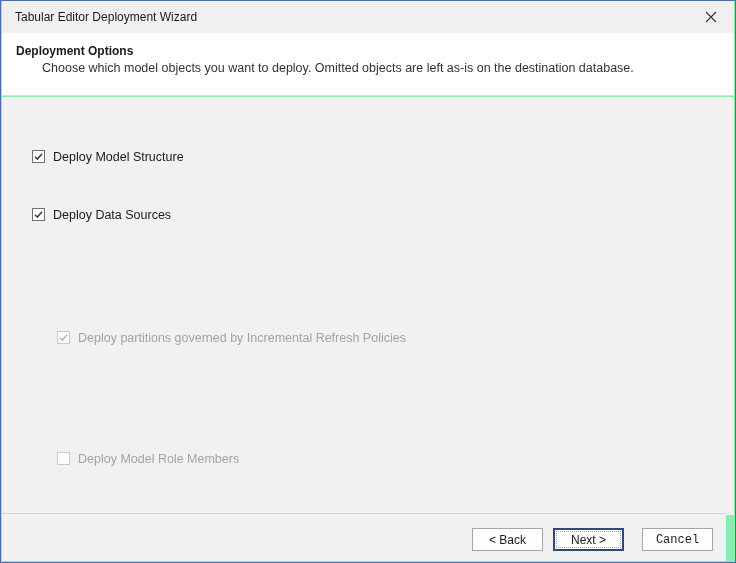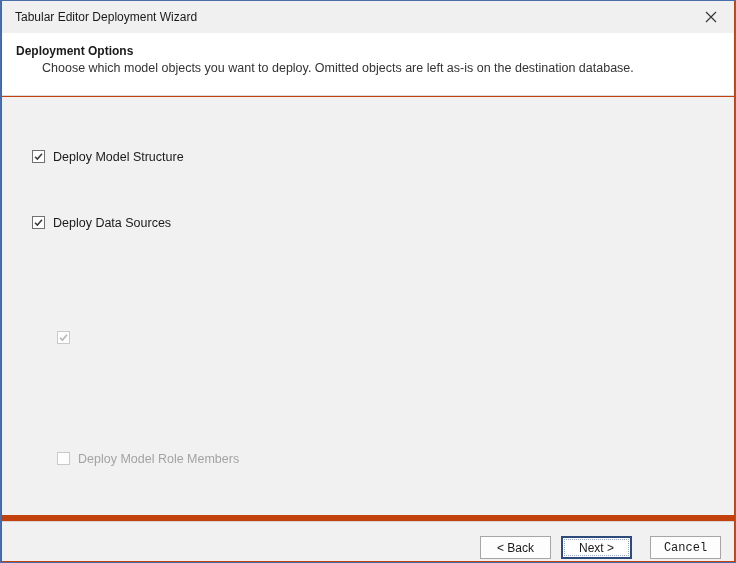--- a/index.html
+++ b/index.html
@@ -8,21 +8,21 @@
     font-family: "Liberation Sans", "DejaVu Sans", sans-serif;
     font-size: 12px;
     color: #1a1a1a;
     background: #fff;
   }
   .window {
     position: relative;
     width: 736px;
     height: 563px;
     border: 1px solid #4a6ea9;
-    background: #c2410c;
+    background: #86efac;
     overflow: hidden;
   }
   
   .titlebar {
     position: absolute;
     left: 1px; right: 1px; top: 0;
     height: 32px;
     background: #f0f0f0;
     display: flex;
     align-items: center;
@@ -94,22 +94,22 @@
     white-space: nowrap;
   }
   .opt-row.disabled .cbx {
     border-color: #c9c9c9;
     background: #fdfdfd;
   }
   .opt-row.disabled .opt-label { color: #a3a3a3; }
   
   .footer {
     position: absolute;
-    left: 1px; right: 1px; bottom: 1px;
-    height: 40px;
+    left: 1px; right: 9px; bottom: 1px;
+    height: 48px;
     background: #f1f1f1;
     border-top: 1px solid #d6d6d6;
     display: flex;
     align-items: flex-start;
     justify-content: flex-end;
     padding: 14px 13px 0 0;
   }
   .btn {
     width: 71px;
     height: 23px;
@@ -153,34 +153,35 @@
 
   <div class="body" id="options-body">
       <div class="opt-row" style="top: 52px; left: 30px;">
         <span class="cbx">
           <svg width="11" height="11" viewBox="0 0 11 11">
             <path d="M2 5.7 L4.4 8.1 L9 2.8" stroke="#3a3a3a" stroke-width="1.5" fill="none"></path>
           </svg>
         </span>
         <span class="opt-label">Deploy Model Structure</span>
       </div>
-      <div class="opt-row" style="top: 110px; left: 30px; margin-top: 8px;">
+      <div class="opt-row" style="top: 110px; left: 30px;">
         <span class="cbx">
           <svg width="11" height="11" viewBox="0 0 11 11">
             <path d="M2 5.7 L4.4 8.1 L9 2.8" stroke="#3a3a3a" stroke-width="1.5" fill="none"></path>
           </svg>
         </span>
         <span class="opt-label">Deploy Data Sources</span>
       </div>
       <div class="opt-row disabled" style="top: 233px; left: 55px;">
         <span class="cbx">
           <svg width="11" height="11" viewBox="0 0 11 11">
             <path d="M2 5.7 L4.4 8.1 L9 2.8" stroke="#b4b4b4" stroke-width="1.5" fill="none"></path>
           </svg>
         </span>
+        <span class="opt-label">Deploy partitions governed by Incremental Refresh Policies</span>
       </div>
       <div class="opt-row disabled" style="top: 354px; left: 55px;">
         <span class="cbx"></span>
         <span class="opt-label">Deploy Model Role Members</span>
       </div>
     </div>
 
   <div class="footer" id="footer-bar">
       <button class="btn">&lt; Back</button>
       <button class="btn default">Next &gt;</button>

